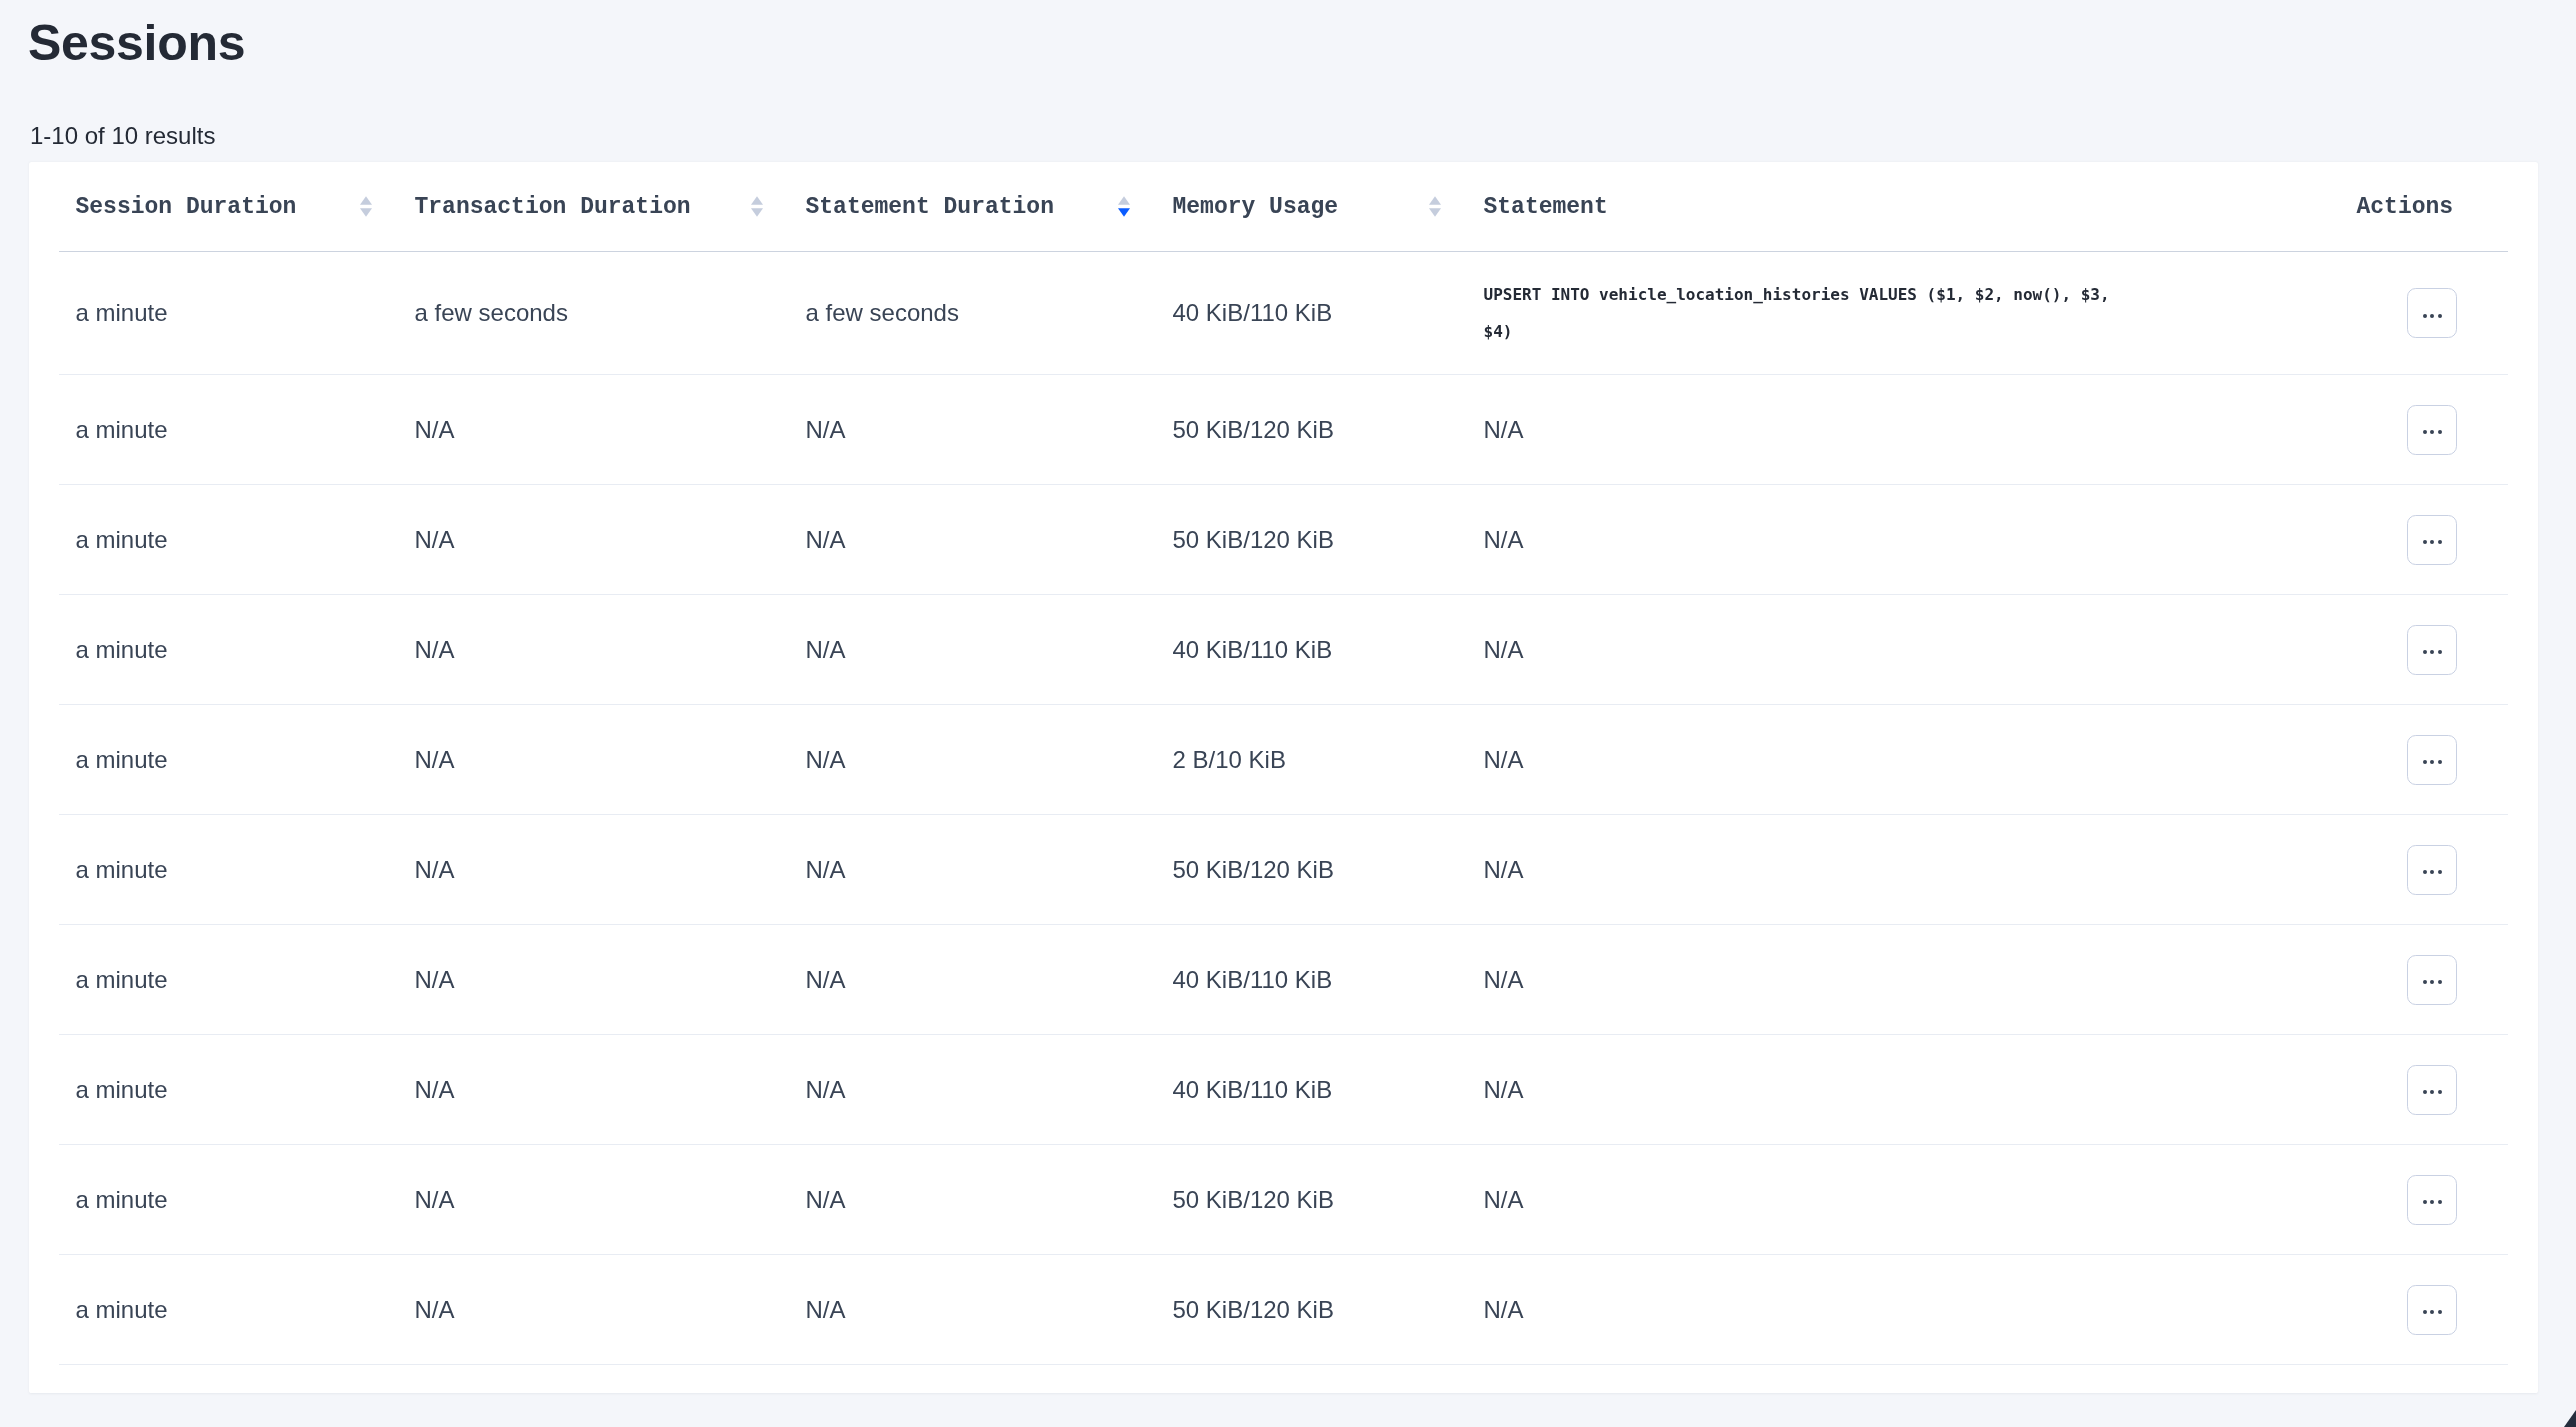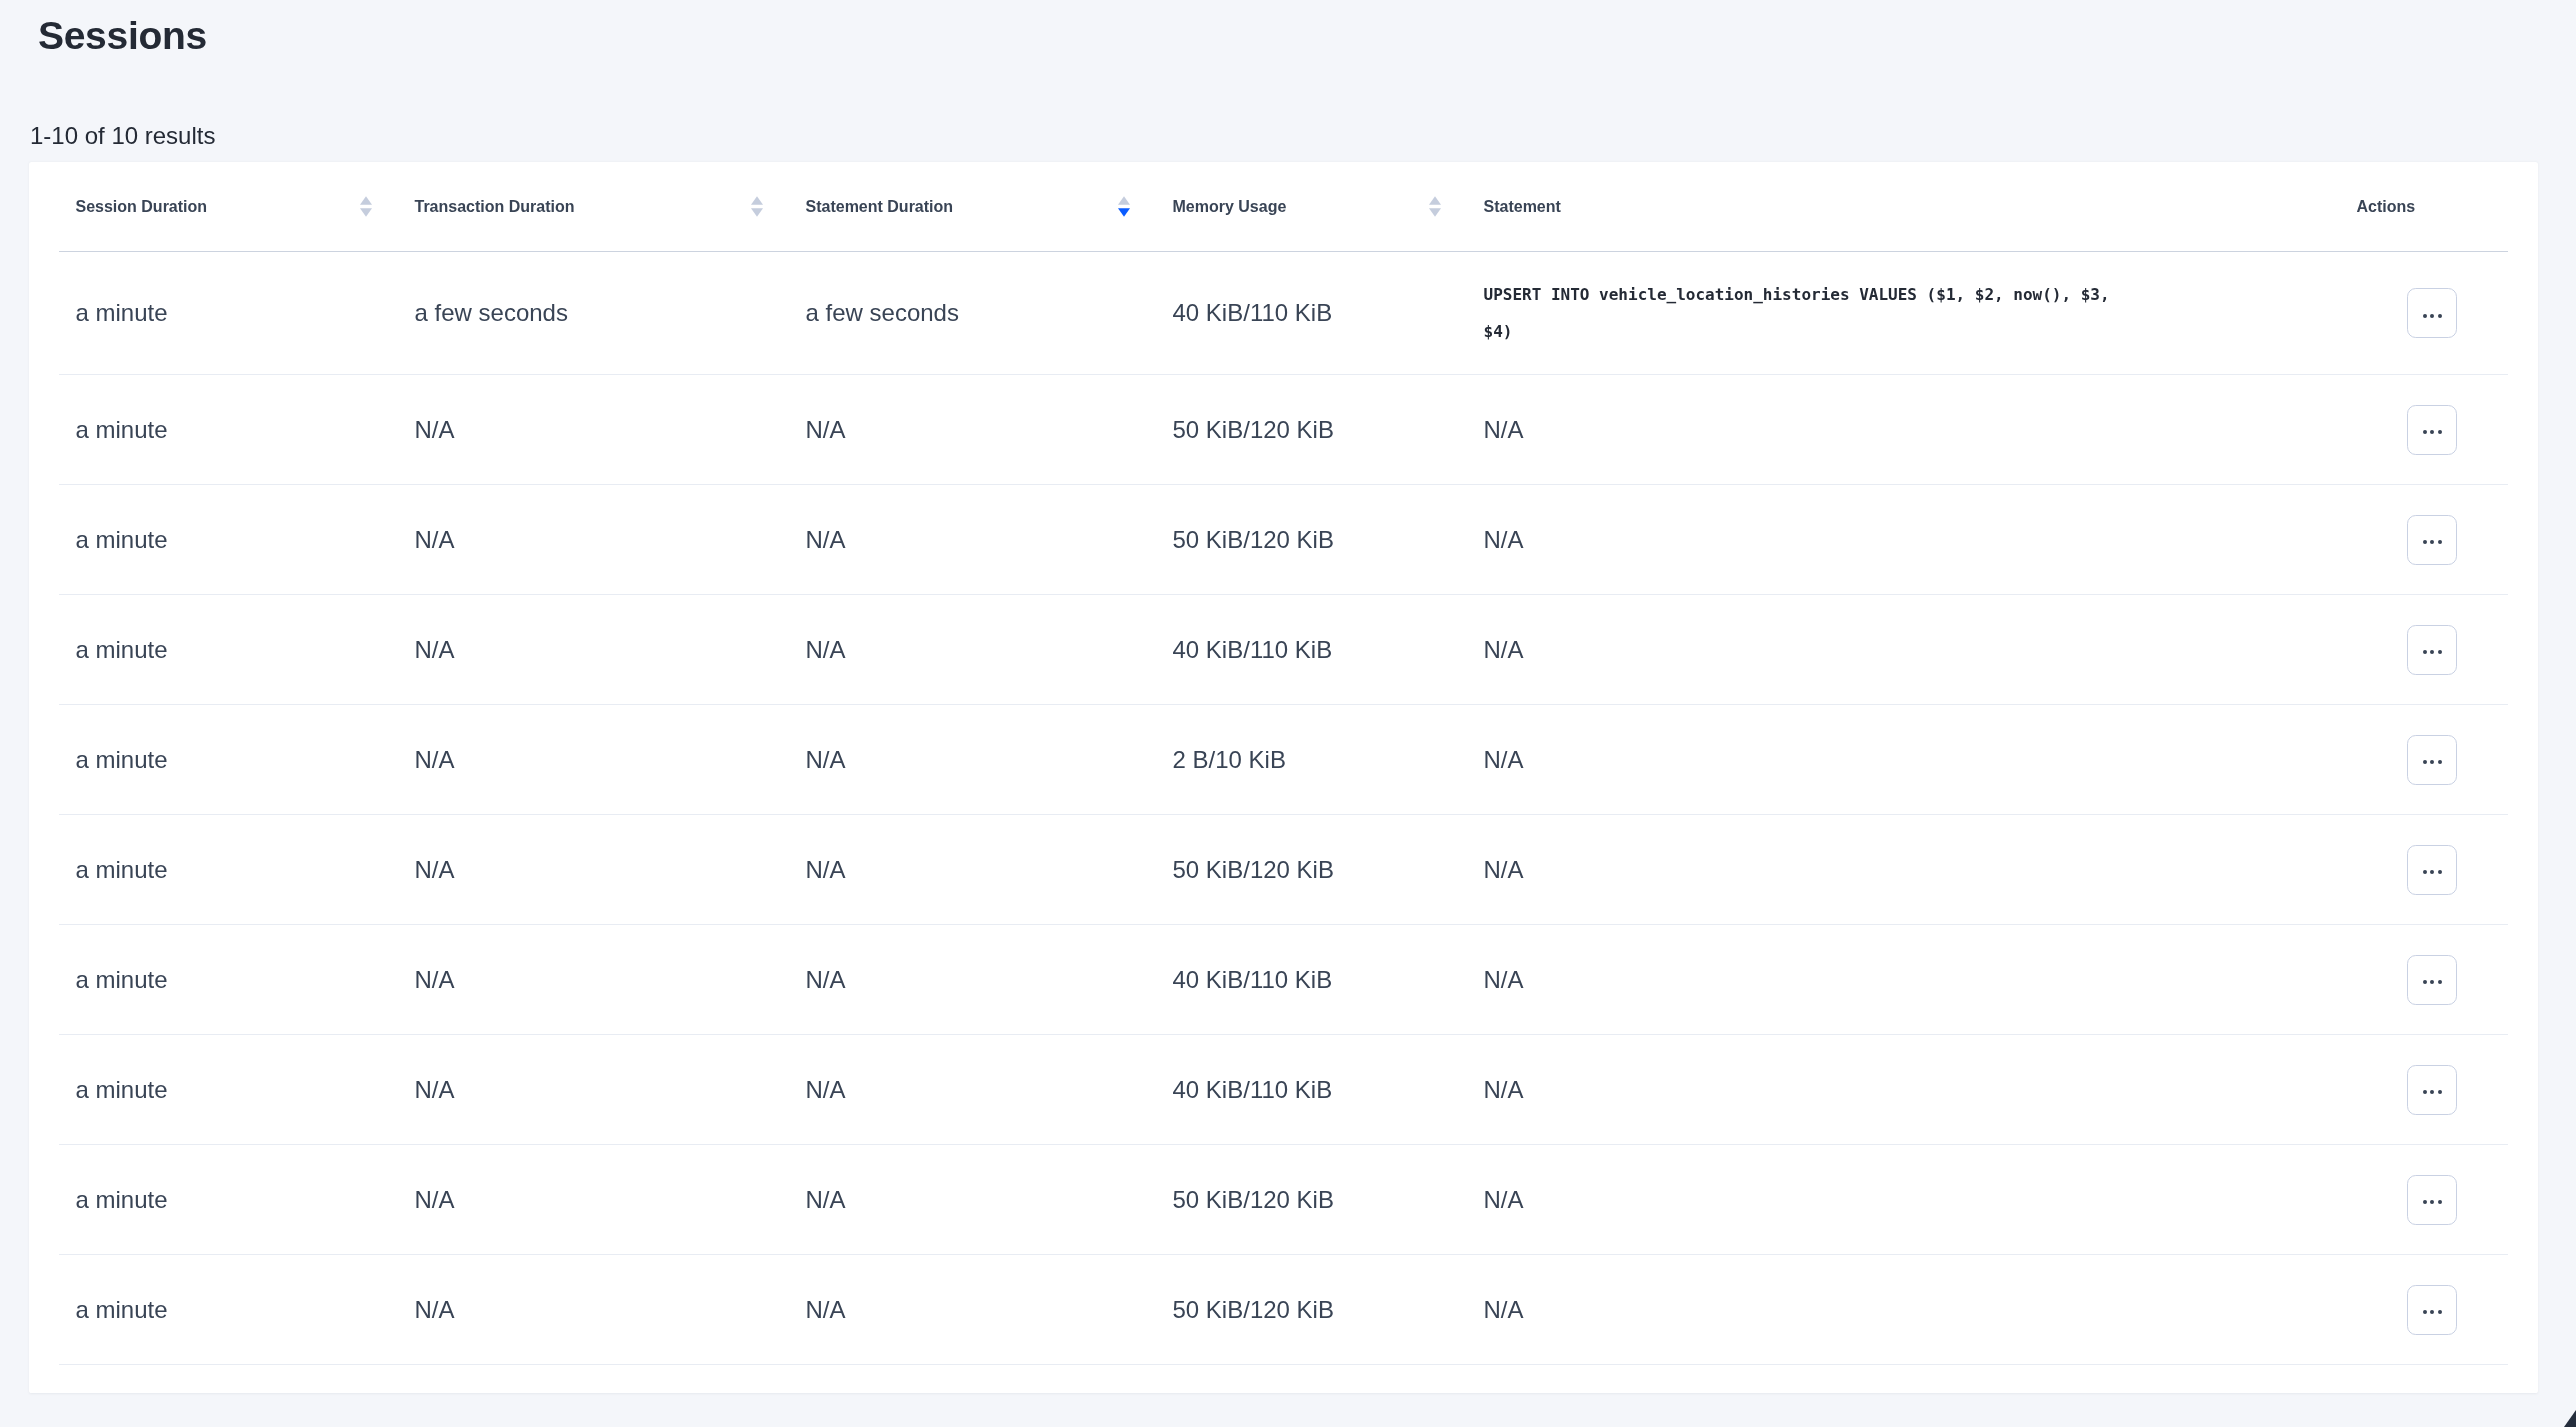--- a/index.html
+++ b/index.html
@@ -11,39 +11,40 @@
   }
   *{margin:0;padding:0;box-sizing:border-box;}
   html,body{width:2576px;height:1427px;overflow:hidden;}
   body{
     background:var(--page_bg);
     font-family:"Liberation Sans","DejaVu Sans",sans-serif;
     color:var(--text_primary);
     position:relative;
   }
   .page-title{
-    position:absolute;left:38px;top:14px;
-    font-size:39px;font-weight:700;color:var(--text_heading);
+    position:absolute;left:28px;top:14px;
+    font-size:50px;font-weight:700;color:var(--text_heading);
     letter-spacing:-0.3px;
   }
   .results-count{
     position:absolute;left:30px;top:122px;
     font-size:24px;font-weight:400;color:var(--text_heading);
   }
   .card{
     position:absolute;left:29px;top:162px;width:2509px;height:1231px;
     background:var(--card_bg);border-radius:2.6px;
     box-shadow:0 0.9px 2.6px rgba(60,66,87,.07);
   }
   .table{display:table;table-layout:fixed;margin:0 30px;width:2448px;}
   .tr,.thead-row{display:table-row;}
   .th,.td{display:table-cell;vertical-align:middle;padding-left:16.5px;}
   .th{
-    height:90px;font-size:16px;font-weight:700;color:var(--text_primary);
+    height:90px;font-size:23px;font-weight:700;color:var(--text_primary);
     border-bottom:0.9px solid var(--header_border);
+    font-family:Liberation Mono, monospace;
   }
   .th-inner{display:flex;align-items:center;justify-content:space-between;padding-right:26px;}
   .td{
     height:110px;font-size:24px;color:var(--text_primary);
     border-bottom:0.9px solid var(--row_border);
   }
   .tr-first .td{height:123px;}
   .c1{width:339px;} .c2{width:391px;} .c3{width:367px;} .c4{width:311px;} .c5{width:873px;} .c6{width:168px;}
   .sort-icon{flex:0 0 auto;display:inline-block;line-height:0;}
   .sort-icon .tri-up{fill:var(--sort_idle);}

